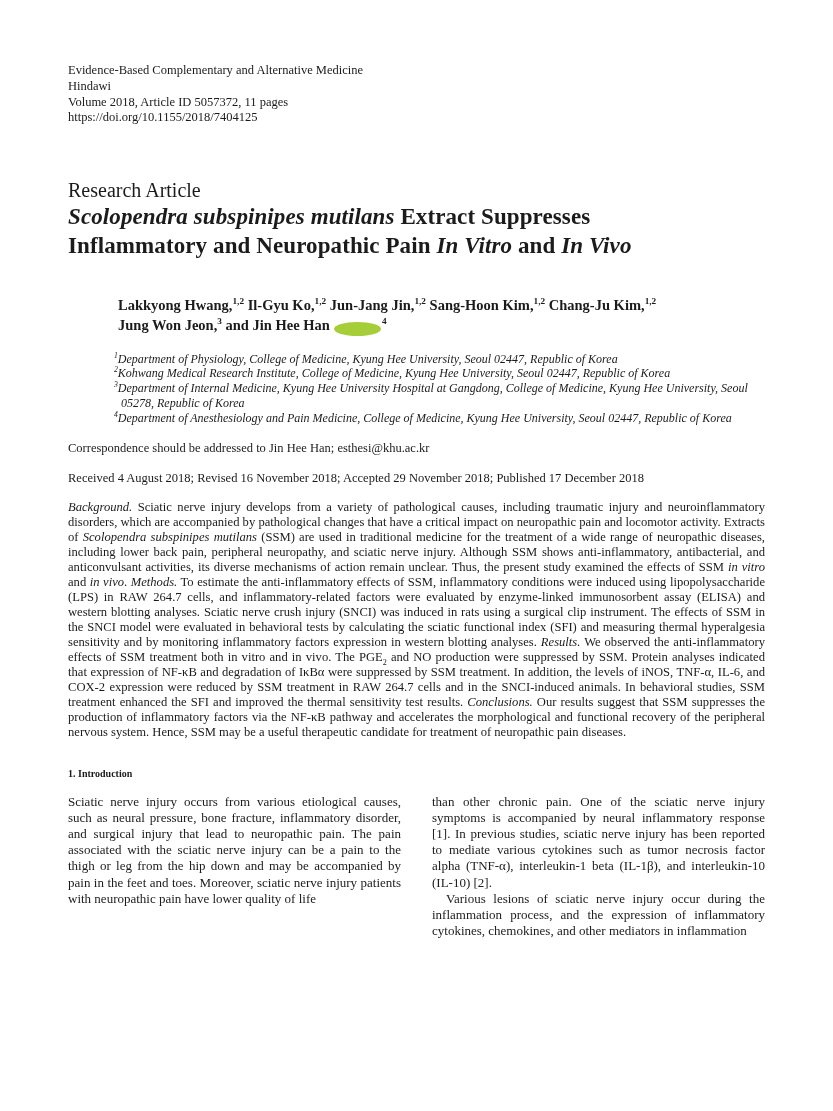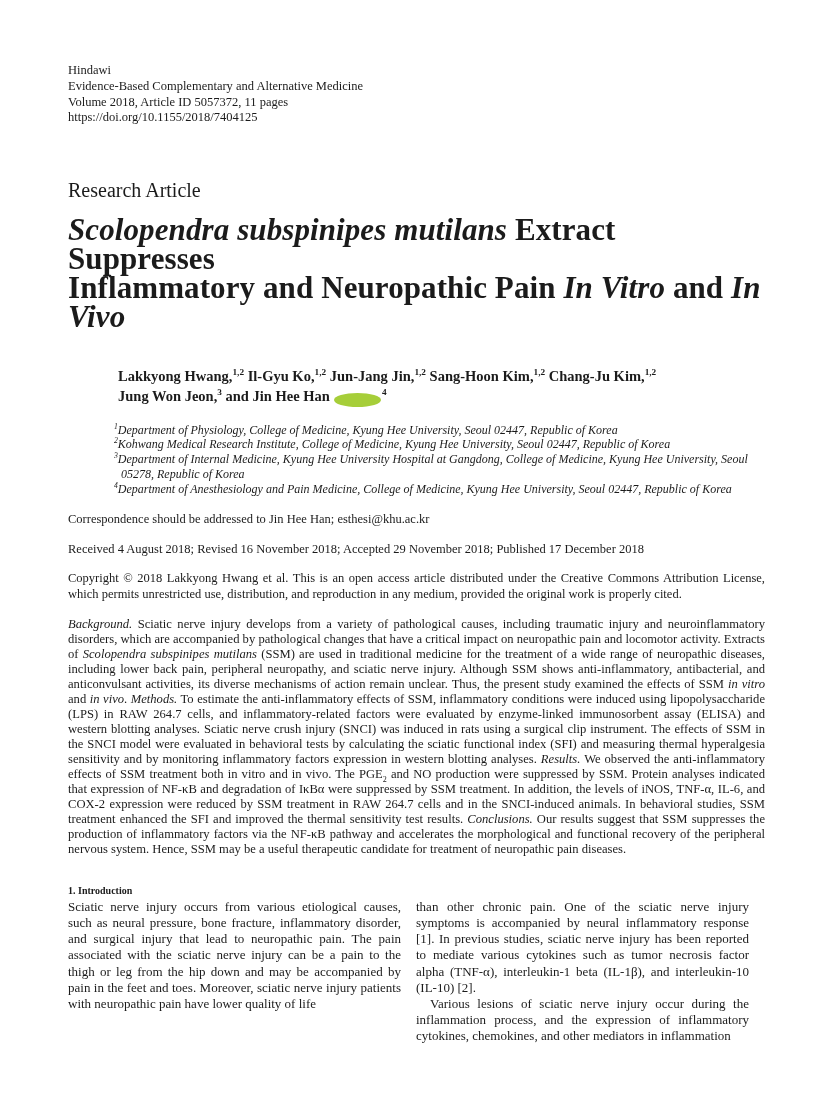--- a/index.html
+++ b/index.html
@@ -19,22 +19,21 @@
   sup { font-size: 64%; line-height: 0; vertical-align: super; }
   sub { font-size: 64%; line-height: 0; vertical-align: sub; }
 
   .masthead { font-size: 12.5px; line-height: 15.8px; }
   .article-kind {
     margin-top: 53px;
     font-size: 20px;
     font-weight: normal;
   }
   .article-title {
-    margin-top: 13px;
-    font-size: 31px;
+    font-size: 23px;
     font-weight: bold;
     line-height: 29px;
     letter-spacing: 0.1px;
   }
   .authors {
     margin: 36px 0 0 50px;
     font-size: 14.5px;
     font-weight: bold;
     line-height: 19.5px;
   }
@@ -58,21 +57,21 @@
     margin-top: 14px;
     font-size: 12.6px;
     line-height: 15px;
     text-align: justify;
   }
   .section-heading {
     margin-top: 28px;
     font-size: 10px;
     font-weight: bold;
   }
-  .columns { margin-top: 3px; display: flex; gap: 15px; }
+  .columns { margin-top: 15px; display: flex; gap: 31px; }
   .col {
     width: 333px;
     font-size: 13px;
     line-height: 16.2px;
     text-align: justify;
   }
   .col p { margin: 0; }
   .col p.indent { text-indent: 14px; }
 
   .orcid-badge {
@@ -92,22 +91,22 @@
     margin: 0 1px 0 4px;
     padding-left: 47px;
   }
 </style>
 </head>
 <body>
 
 <div class="page">
 
   <div class="masthead">
+    <div>Evidence-Based Complementary and Alternative Medicine</div>
     <div>Hindawi</div>
-    <div>Evidence-Based Complementary and Alternative Medicine</div>
     <div>Volume 2018, Article ID 5057372, 11 pages</div>
     <div>https://doi.org/10.1155/2018/7404125</div>
   </div>
 
   <div class="article-kind">Research Article</div>
 
   <h1 class="article-title"><span class="it">Scolopendra subspinipes mutilans</span><span> Extract Suppresses</span><br><span>Inflammatory and Neuropathic Pain </span><span class="it">In Vitro</span><span> and </span><span class="it">In Vivo</span></h1>
 
   <div class="authors"><span>Lakkyong Hwang,</span><sup>1,2</sup><span> Il-Gyu Ko,</span><sup>1,2</sup><span> Jun-Jang Jin,</span><sup>1,2</sup><span> Sang-Hoon Kim,</span><sup>1,2</sup><span> Chang-Ju Kim,</span><sup>1,2</sup><br><span>Jung Won Jeon,</span><sup>3</sup><span> and Jin Hee Han</span><span class="orcid-badge" style="background: rgb(166, 206, 57);">iD</span><sup>4</sup></div>
 
@@ -116,21 +115,20 @@
     <div class="affil"><sup>2</sup><span>Kohwang Medical Research Institute, College of Medicine, Kyung Hee University, Seoul 02447, Republic of Korea</span></div>
     <div class="affil"><sup>3</sup><span>Department of Internal Medicine, Kyung Hee University Hospital at Gangdong, College of Medicine, Kyung Hee University, Seoul 05278, Republic of Korea</span></div>
     <div class="affil"><sup>4</sup><span>Department of Anesthesiology and Pain Medicine, College of Medicine, Kyung Hee University, Seoul 02447, Republic of Korea</span></div>
   </div>
 
   <div class="meta"><span>Correspondence should be addressed to Jin Hee Han; </span><span>esthesi@khu.ac.kr</span></div>
 
   <div class="meta">Received 4 August 2018; Revised 16 November 2018; Accepted 29 November 2018; Published 17 December 2018</div>
 
 
-  <p class="copyright">Copyright © 2018 Lakkyong Hwang et al. This is an open access article distributed under the Creative Commons Attribution License, which permits unrestricted use, distribution, and reproduction in any medium, provided the original work is properly cited.</p>
 
   <p class="abstract"><span class="it">Background.</span><span> Sciatic nerve injury develops from a variety of pathological causes, including traumatic injury and neuroinflammatory disorders, which are accompanied by pathological changes that have a critical impact on neuropathic pain and locomotor activity. Extracts of </span><span class="it">Scolopendra subspinipes mutilans</span><span> (SSM) are used in traditional medicine for the treatment of a wide range of neuropathic diseases, including lower back pain, peripheral neuropathy, and sciatic nerve injury. Although SSM shows anti-inflammatory, antibacterial, and anticonvulsant activities, its diverse mechanisms of action remain unclear. Thus, the present study examined the effects of SSM </span><span class="it">in vitro</span><span> and </span><span class="it">in vivo</span><span>. </span><span class="it">Methods.</span><span> To estimate the anti-inflammatory effects of SSM, inflammatory conditions were induced using lipopolysaccharide (LPS) in RAW 264.7 cells, and inflammatory-related factors were evaluated by enzyme-linked immunosorbent assay (ELISA) and western blotting analyses. Sciatic nerve crush injury (SNCI) was induced in rats using a surgical clip instrument. The effects of SSM in the SNCI model were evaluated in behavioral tests by calculating the sciatic functional index (SFI) and measuring thermal hyperalgesia sensitivity and by monitoring inflammatory factors expression in western blotting analyses. </span><span class="it">Results.</span><span> We observed the anti-inflammatory effects of SSM treatment both in vitro and in vivo. The PGE</span><sub>2</sub><span> and NO production were suppressed by SSM. Protein analyses indicated that expression of NF-κB and degradation of IκBα were suppressed by SSM treatment. In addition, the levels of iNOS, TNF-α, IL-6, and COX-2 expression were reduced by SSM treatment in RAW 264.7 cells and in the SNCI-induced animals. In behavioral studies, SSM treatment enhanced the SFI and improved the thermal sensitivity test results. </span><span class="it">Conclusions.</span><span> Our results suggest that SSM suppresses the production of inflammatory factors via the NF-κB pathway and accelerates the morphological and functional recovery of the peripheral nervous system. Hence, SSM may be a useful therapeutic candidate for treatment of neuropathic pain diseases.</span></p>
 
   <h2 class="section-heading">1. Introduction</h2>
 
   <div class="columns">
     <div class="col">
       <p>Sciatic nerve injury occurs from various etiological causes, such as neural pressure, bone fracture, inflammatory disorder, and surgical injury that lead to neuropathic pain. The pain associated with the sciatic nerve injury can be a pain to the thigh or leg from the hip down and may be accompanied by pain in the feet and toes. Moreover, sciatic nerve injury patients with neuropathic pain have lower quality of life</p>
     </div>
     <div class="col">

